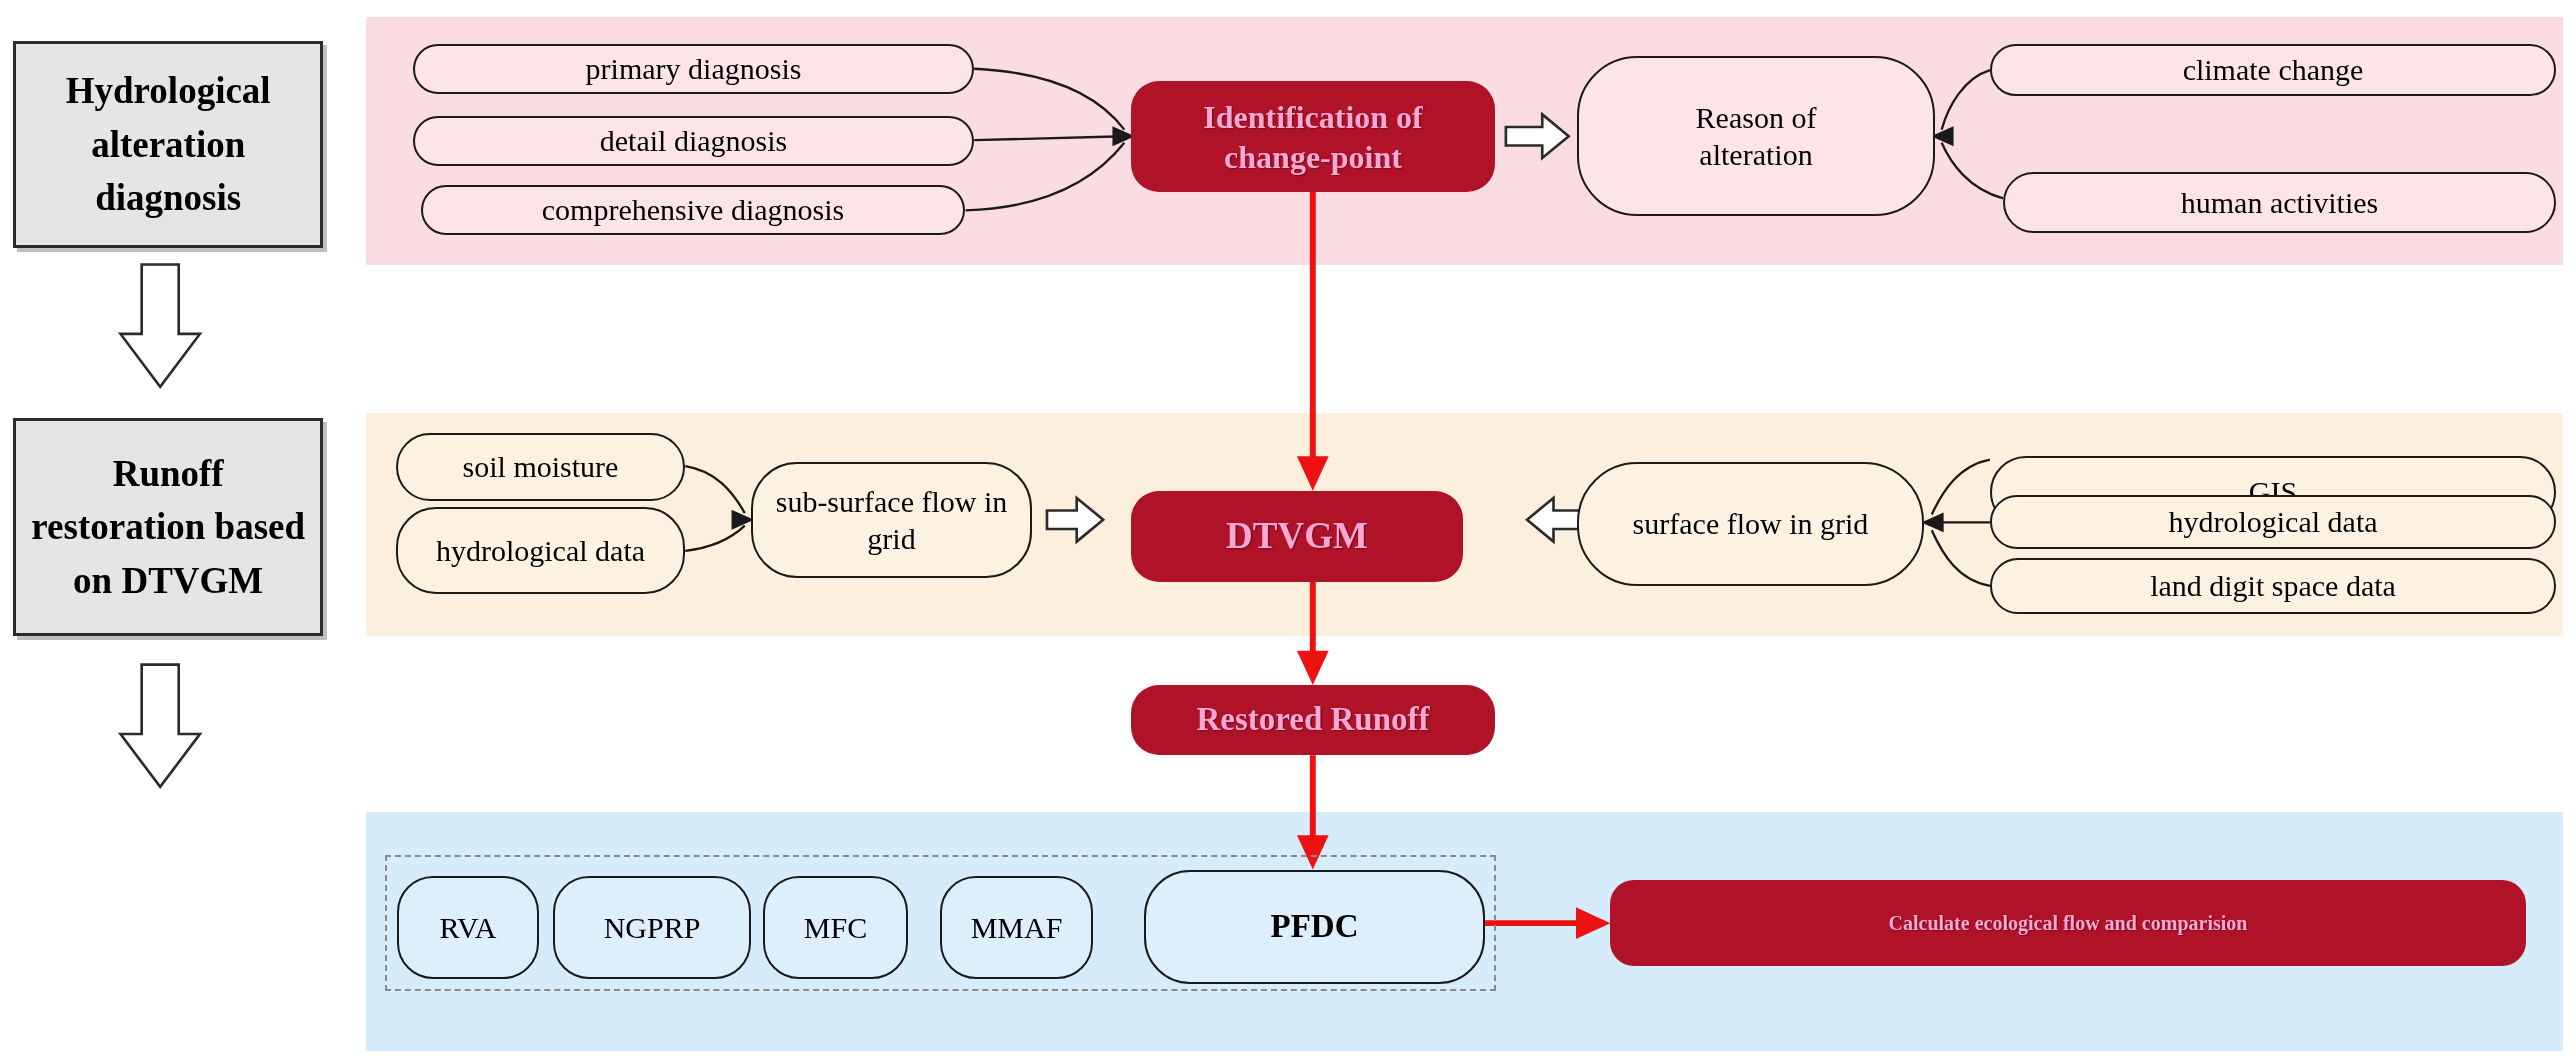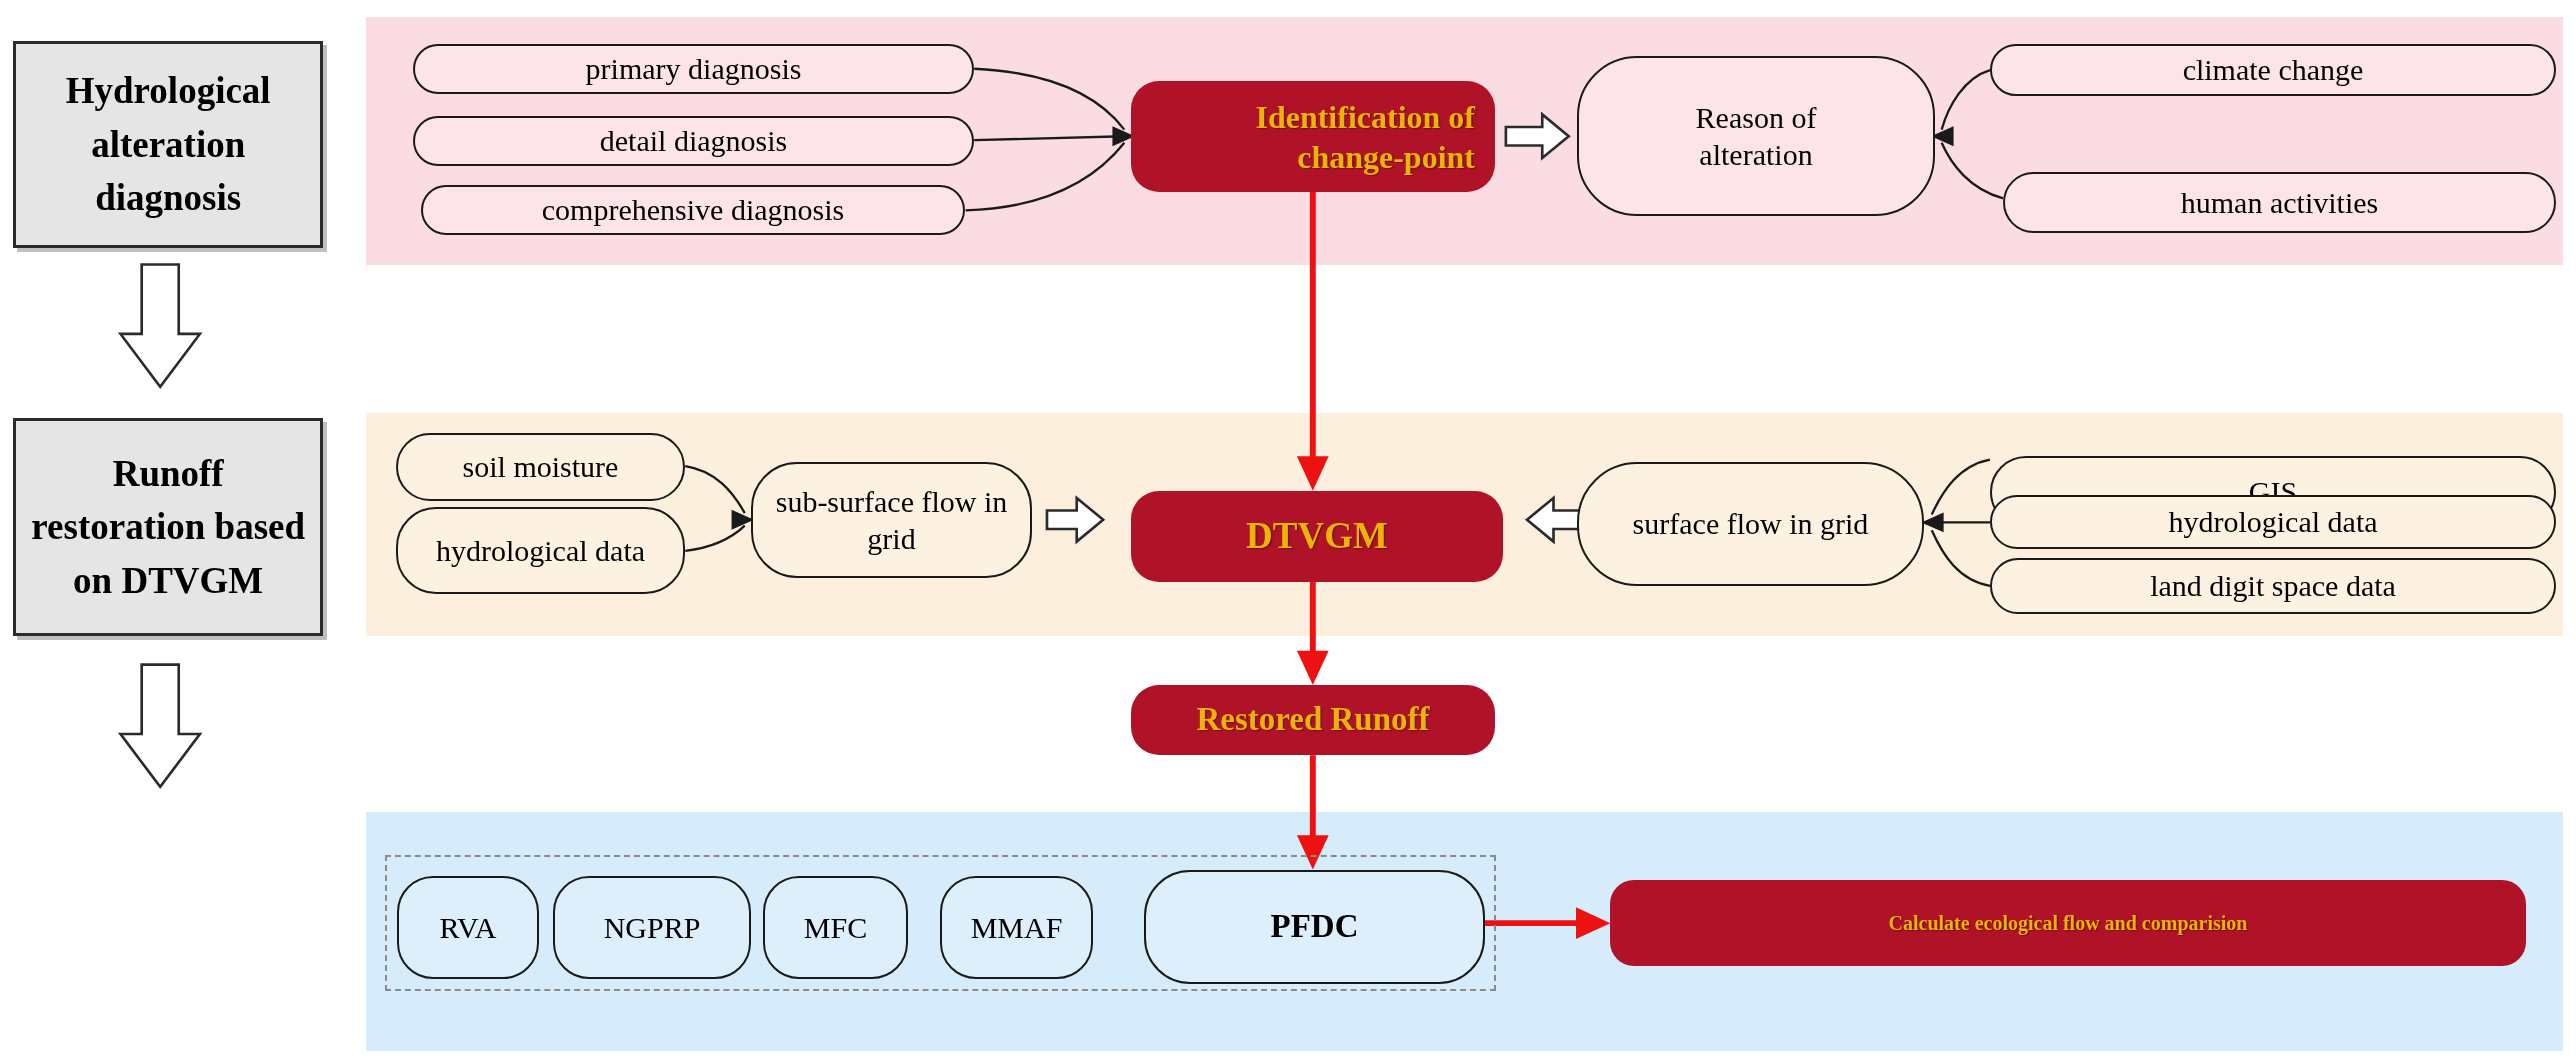--- a/index.html
+++ b/index.html
@@ -26,22 +26,22 @@
     font-size:37px; line-height:1.45; box-shadow:4px 4px 0 rgba(0,0,0,0.25);
   }
   .pill{
     border:2.3px solid var(--outline); border-radius:661px;
   }
   .roundbox{ border:2.3px solid var(--outline); }
   .pinkfill{background:var(--shape-pink);}
   .creamfill{background:var(--shape-cream);}
   .bluefill{background:var(--shape-blue);}
   .redbox{
-    background:var(--accent-red); color:#eab308; font-weight:bold;
-    border-radius:28px; text-shadow:1.3px 1.3px 1.3px rgba(0,0,0,0.35);text-align:right;
+    background:var(--accent-red); color:#f9a8d4; font-weight:bold;
+    border-radius:28px; text-shadow:1.3px 1.3px 1.3px rgba(0,0,0,0.35);
   }
   .dashedbox{
     position:absolute; border:2.6px dashed #8a8a8a; box-sizing:border-box;
     background:transparent;
   }
   svg.overlay{position:absolute; left:0; top:0; pointer-events:none;}
   .bold{font-weight:bold;}
 </style>
 </head>
 <body>
@@ -136,21 +136,21 @@
     <span>soil moisture</span>
   </div>
   <div class="node pill creamfill" style="left:396px;top:507px;width:289px;height:87px;border-radius:40px;padding:0 10px;">
     <span>hydrological data</span>
   </div>
 
   <div class="node roundbox creamfill" style="left:751px;top:462px;width:281px;height:116px;border-radius:46px;padding:0 13.2px;">
     <span>sub-surface flow in grid</span>
   </div>
 
-  <div class="node redbox" style="left:1131px;top:491px;width:372px;height:91px;font-size:37px;">
+  <div class="node redbox" style="left:1131px;top:491px;width:332px;height:91px;font-size:37px;">
     <span>DTVGM</span>
   </div>
 
   <div class="node roundbox creamfill" style="left:1577px;top:462px;width:347px;height:124px;border-radius:60px;padding:0 40px;">
     <span>surface flow in grid</span>
   </div>
 
   <div class="node pill creamfill" style="left:1990px;top:433px;width:566px;height:72px;margin-top:23px;">
     <span>GIS</span>
   </div>

